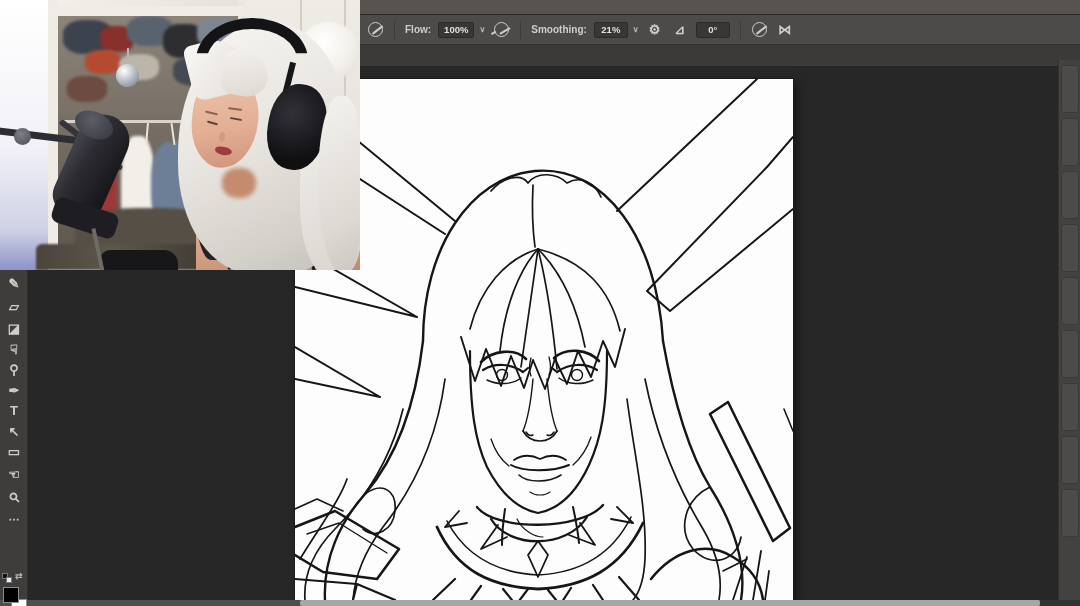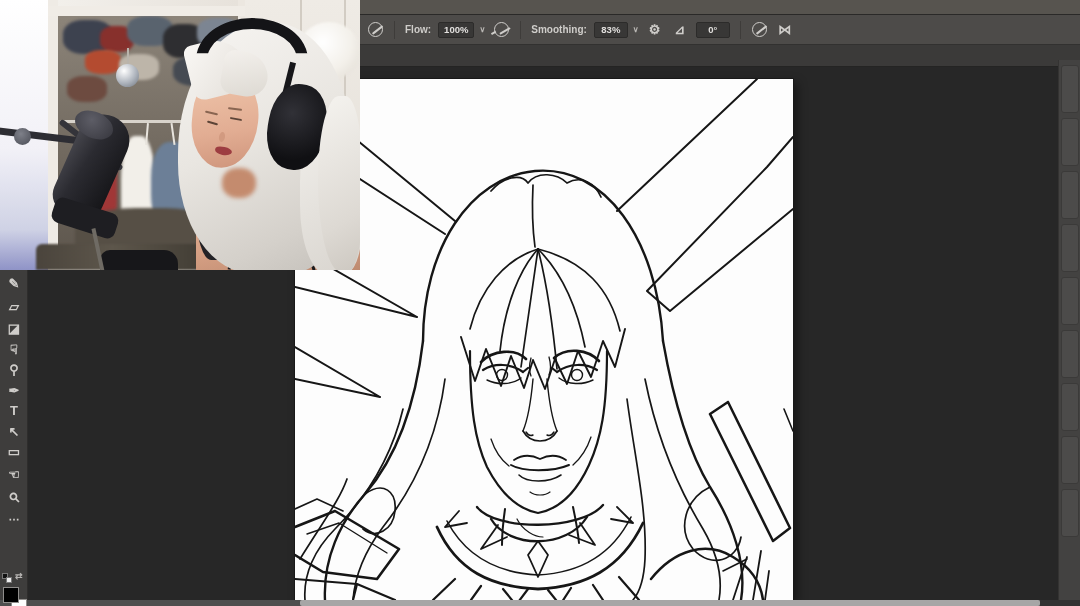--- a/index.html
+++ b/index.html
@@ -151,21 +151,21 @@
       </span>
     <span class="opt-sep"></span>
     <span class="opt-label">Flow:</span>
     <span class="opt-box">100%</span>
     <span class="chev">∨</span>
     <span class="opt-icon">
         <span class="airbrush"></span>
       </span>
     <span class="opt-sep"></span>
     <span class="opt-label">Smoothing:</span>
-    <span class="opt-box">83%</span>
+    <span class="opt-box">21%</span>
     <span class="chev">∨</span>
     <span class="opt-icon">⚙</span>
     <span class="opt-icon">⊿</span>
     <span class="opt-box">0°</span>
     <span class="opt-sep"></span>
     <span class="opt-icon">
         <span class="circ-pen"></span>
       </span>
     <span class="opt-icon">⋈</span>
   </div>

